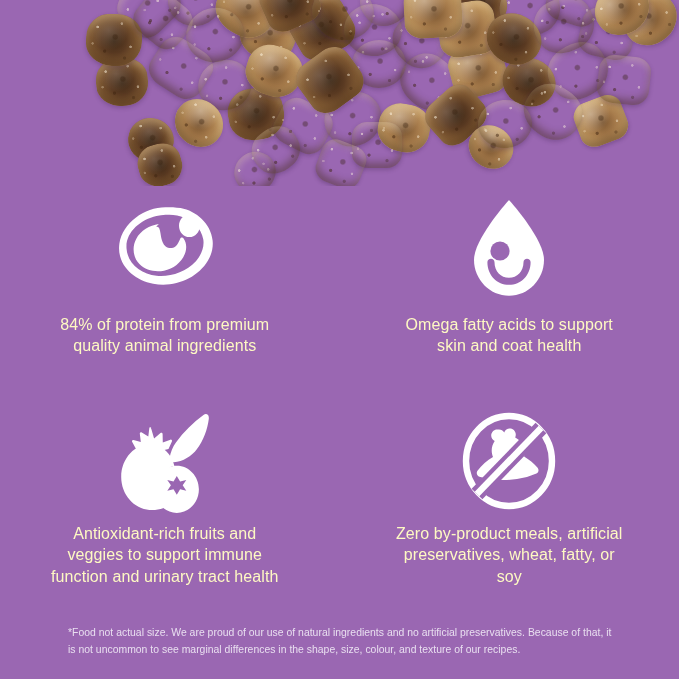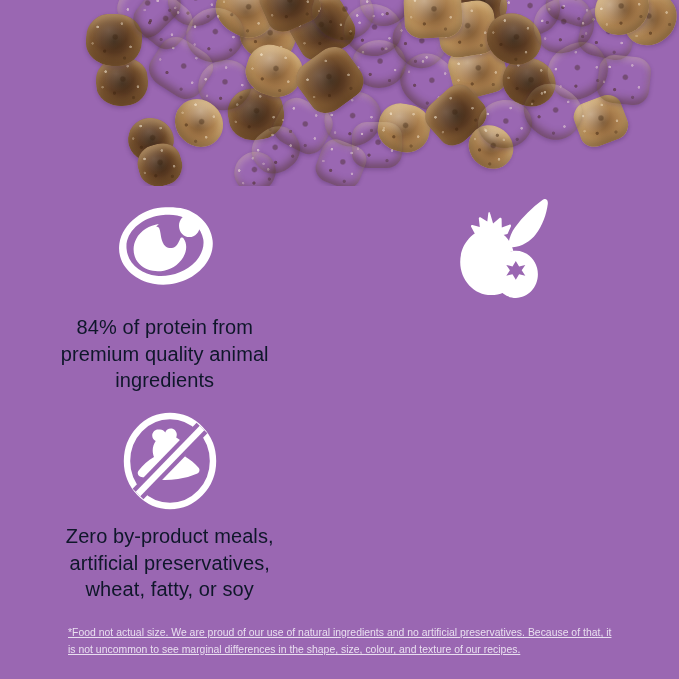--- a/index.html
+++ b/index.html
@@ -109,41 +109,40 @@
   .benefit.b3 .benefit-icon,
   .benefit.b4 .benefit-icon {
     margin-bottom: 14px;
   }
   .benefit-icon svg {
     display: block;
     overflow: visible;
   }
 
   .benefit-text {
-    color: #0f172a;
-    font-size: 20px;
+    color: #fef9c3;
+    font-size: 16px;
     line-height: 1.33;
     text-align: center;
     letter-spacing: 0.1px;
     font-weight: 400;
     max-width: 230px;
   }
 
   
   #footnote {
     position: absolute;
     left: 68px;
     top: 625px;
     width: 546px;
     color: #e9dff0;
     font-size: 10.4px;
     line-height: 1.62;
     letter-spacing: 0.02px;
     text-align: left;
-    text-decoration: underline;
   }
 </style>
 </head>
 <body>
 
 <div id="panel">
 
   <div id="kibble-hero">
       <div class="kibble sq " style="left: 120px; top: -20px; width: 58px; height: 52px; transform: rotate(-45deg); z-index: 0;"></div>
       <div class="kibble rnd " style="left: 168px; top: -24px; width: 54px; height: 50px; transform: rotate(-8deg); z-index: 1;"></div>
@@ -205,20 +204,30 @@
           <g fill="#ffffff">
             <path d="M52.5 2.2C31.5 2.2 9.5 17.8 6.4 38.6c-3 20.3 13.6 36.3 33.8 40.2 21 4.1 44.2-5.2 54.8-23.2 3.6-6.1 5.4-13.1 4.6-20.1C97.8 18.6 83.3 6 67.6 3.1c-5-0.9-10.1-0.9-15.1-0.9zm0 7.6c5.2 0 10.4 0.2 15.4 1.6 11 3 20.6 11.5 22.4 23.2 1.2 7.8-2.2 15.7-7.4 21.6C72.5 67 57.4 72.2 43.5 70.8 28.4 69.3 14.4 58.8 13.5 43.2 12.6 27 27.8 14.7 43.4 11.1c3-0.7 6.1-1.2 9.1-1.3z"></path>
             <path d="M76.4 9.4c-5.8 0-10.4 5.1-10.4 11.3 0 6.3 4.6 11.4 10.4 11.4 5.8 0 10.4-5.1 10.4-11.4 0-6.2-4.6-11.3-10.4-11.3z"></path>
             <path d="M45.8 19.1c-9.2 1.4-18.1 6.4-22.6 14.8-4.4 8.1-3.2 18.6 3.2 25.2 6.2 6.4 16 8.4 24.6 6.6 9.9-2 18.6-9 21.5-18.8 1.3-4.5 0.9-9.6-1.9-13.5-1-1.4-2.9-0.9-3.5 0.5-1.2 2.7-2.4 5.6-4.7 7.5-2.8 2.3-6.9 2.2-9.7 0-2.6-2-3.7-5.3-4.4-8.4-0.7-3.2-0.9-6.6-2.1-9.7-0.4-1-1.3-1.8-2.4-1.6-0.2 0-0.4 0-0.6 0.1z"></path>
           </g>
         </svg>
       </div>
       <div class="benefit-text">84% of protein from premium quality animal ingredients</div>
     </div>
 
+    <div class="benefit b2">
+      <div class="benefit-icon">
+        <svg width="80" height="96" viewBox="0 0 80 96" aria-hidden="true">
+          <path fill="#ffffff" d="M40 0C40 0 5 38.6 5 59.8 5 79.6 20.7 95.8 40 95.8S75 79.6 75 59.8C75 38.6 40 0 40 0z"></path>
+          <circle cx="31" cy="51" r="9.6" fill="#9a67b2"></circle>
+          <path fill="#9a67b2" d="M18.4 62.2c0 13.1 9.7 22.6 21.6 22.6s21.6-9.5 21.6-22.6c0-1.9-1.6-3.4-3.6-3.4-1.9 0-3.5 1.5-3.5 3.4 0 9.1-6.4 15.6-14.5 15.6S25.5 71.3 25.5 62.2c0-1.9-1.6-3.4-3.5-3.4-2 0-3.6 1.5-3.6 3.4z"></path>
+        </svg>
+      </div>
+      <div class="benefit-text">Omega fatty acids to support skin and coat health</div>
+    </div>
 
     <div class="benefit b3">
       <div class="benefit-icon">
         <svg width="100" height="98" viewBox="0 0 100 98" aria-hidden="true">
           <g fill="#ffffff">
 
             <path d="M93.2 3.2c-1.1-1.3-3-1.5-4.4-0.5-10.6 7.7-20 17-27.7 27.5-3.4 4.6-5.6 10-6.5 15.6-0.4 2.5 1.7 4.7 4.2 4.5 9.2-0.7 17.7-5.8 23.2-13.2 6.5-8.8 10.4-19.3 11.8-30.1 0.2-1.4-0.1-2.8-0.6-3.8z"></path>
 
             <path d="M36.4 15.1c-0.9-0.5-2 0.1-2.1 1.1l-1 8.4-6.5-4.2c-0.9-0.6-2.1 0.1-2 1.2l1 8.3-7.3-1.8c-1-0.3-1.9 0.8-1.4 1.7l4.2 7.6 15.3 3.6 16.9-4.1 3.4-7.5c0.5-1-0.5-2.1-1.5-1.7l-7.6 2.8-0.2-8.6c0-1.1-1.3-1.6-2.1-0.9l-6.4 5.4-2.7-9.2c-0.1-0.7-0.6-1.2-1.2-1.4z"></path>
 
@@ -226,20 +235,21 @@
 
             <path d="M61.8 53.7c-12.2 0-22.1 10.6-22.1 23.6 0 13.1 9.9 23.6 22.1 23.6s22.1-10.5 22.1-23.6c0-13-9.9-23.6-22.1-23.6z"></path>
           </g>
 
           <g fill="#9a67b2">
             <path d="M61.8 63.9l3.3 5.5 6.2-1.5-3.6 5.4 3.6 5.4-6.2-1.5-3.3 5.5-3.3-5.5-6.2 1.5 3.6-5.4-3.6-5.4 6.2 1.5z"></path>
             <circle cx="61.8" cy="73.3" r="2.6"></circle>
           </g>
         </svg>
       </div>
+      <div class="benefit-text">Antioxidant-rich fruits and veggies to support immune function and urinary tract health</div>
     </div>
 
     <div class="benefit b4">
       <div class="benefit-icon">
         <svg width="96" height="96" viewBox="0 0 96 96" aria-hidden="true">
 
           <ellipse cx="48" cy="48" rx="43" ry="45" fill="none" stroke="#ffffff" stroke-width="6.4"></ellipse>
 
           <g fill="#ffffff">
             <path d="M36.2 16.4c-3.3 0-6 2.7-6 6 0 2.4 1.4 4.5 3.5 5.5-1.9 2.7-3 6-3 9.5 0 2.3 0.5 4.5 1.3 6.5-5.9 3.5-11.3 8.2-15.5 13.9-1.6 2.1-0.5 5.2 2 5.9 12.2 3.4 25 4.2 37.5 2.3 6.7-1 13.3-2.8 19.4-5.5 2.2-1 2.8-3.9 1.2-5.7-3.9-4.4-8.5-8.2-13.5-11.2 0.3-1.4 0.4-2.8 0.4-4.2 0-6.5-3.8-12.1-9.3-14.8 0.4-0.9 0.6-1.9 0.6-3 0-3.3-2.7-6-6-6-2.5 0-4.7 1.6-5.6 3.8-1.1-1.8-3-3-5.2-3-0.6 0-1.2 0.1-1.8 0.2z"></path>

